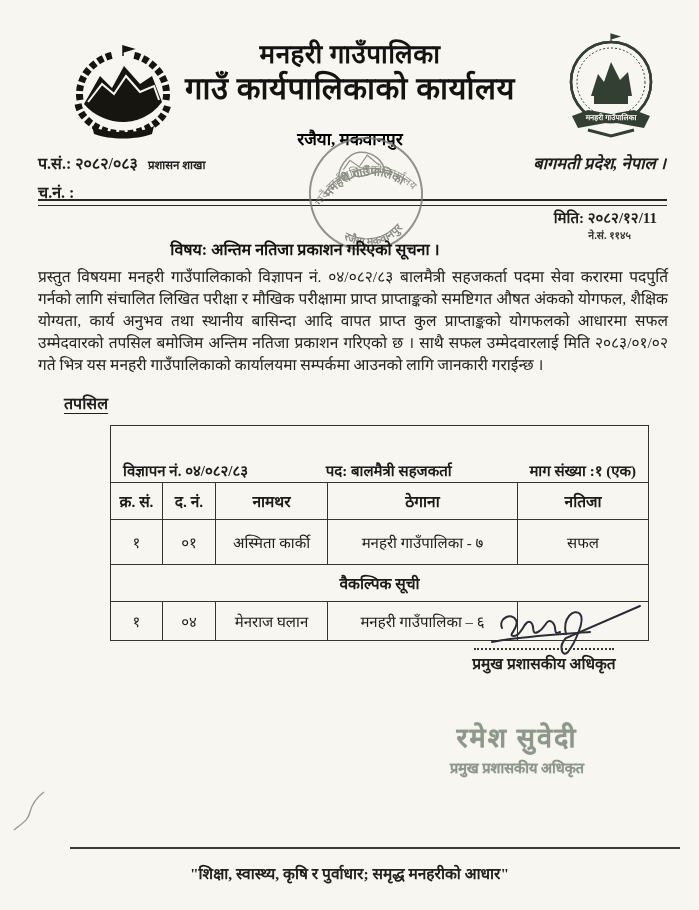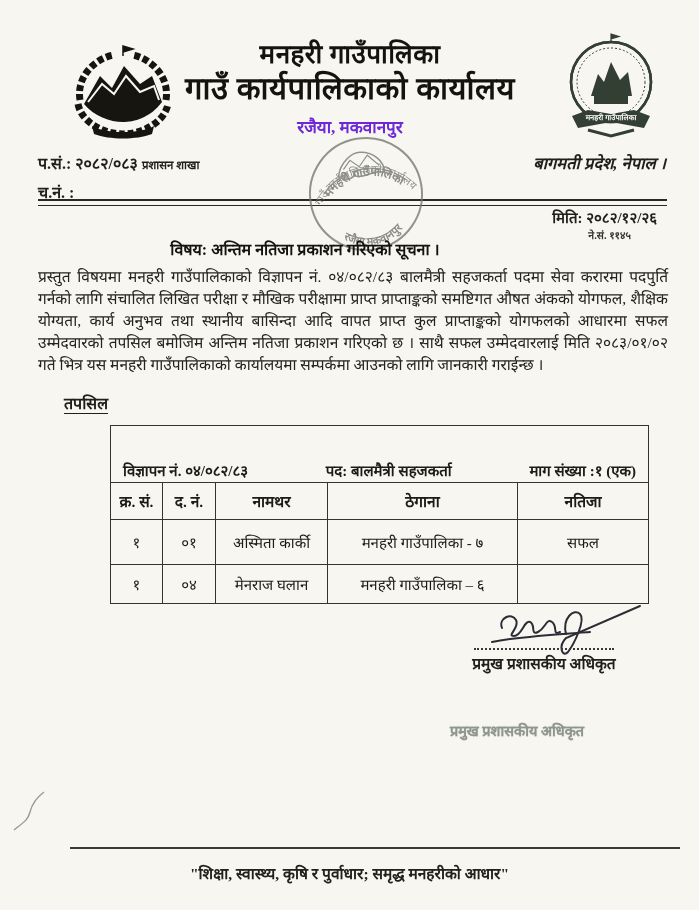--- a/index.html
+++ b/index.html
@@ -5,26 +5,26 @@
   html,body{margin:0;padding:0;background:#e8e6e1;}
   .page{
     position:relative;width:699px;height:910px;margin:0 auto;
     background:#f8f6f1;
     font-family:"Liberation Serif","DejaVu Serif",serif;
     color:#211f1b;overflow:hidden;
   }
   .center-head{position:absolute;left:170px;width:360px;top:40px;text-align:center;}
   .t1{font-size:26px;font-weight:bold;color:#15130f;line-height:1.15;letter-spacing:.5px;}
   .t2{font-size:31px;font-weight:bold;color:#15130f;line-height:1.2;letter-spacing:.5px;}
-  .t3{font-size:17px;font-weight:bold;color:#6d28d9;margin-top:8px;}
+  .t3{font-size:17px;font-weight:bold;color:#000000;margin-top:20px;}
   .emblem-left{position:absolute;left:62px;top:42px;width:122px;height:98px;}
   .seal-right{position:absolute;left:558px;top:30px;width:106px;height:118px;}
   .refrow{position:absolute;left:38px;top:151px;width:628px;display:flex;justify-content:space-between;align-items:baseline;}
   .refno{font-size:16px;font-weight:bold;}
-  .refbranch{font-size:11.5px;font-weight:bold;}
+  .refbranch{font-size:11.5px;font-weight:bold;margin-left:6px;}
   .province{font-size:16.5px;font-weight:bold;font-style:italic;}
   .chrow{position:absolute;left:38px;top:181px;font-size:16px;font-weight:bold;}
   .dblrule{position:absolute;left:38px;top:199px;width:629px;height:4px;
     border-top:2.5px solid #2b2925;border-bottom:1px solid #2b2925;}
   .daterow{position:absolute;right:42px;top:207px;font-size:15px;font-weight:bold;text-align:right;}
   .nsrow{position:absolute;right:68px;top:228px;font-size:10.5px;font-weight:bold;color:#35332e;}
   .round-stamp{position:absolute;left:298px;top:126px;width:136px;height:136px;transform:rotate(-10deg);opacity:.78;}
   .subject{position:absolute;left:0;top:238px;width:610px;text-align:center;font-size:16px;font-weight:bold;color:#15130f;}
   .bodytext{position:absolute;left:38px;top:266px;width:630px;font-size:15.5px;line-height:22px;text-align:justify;color:#25231e;}
   .tapasil{position:absolute;left:64px;top:392px;font-size:16px;font-weight:bold;text-decoration:underline;text-underline-offset:4px;}
@@ -91,21 +91,21 @@
 
   <div class="refrow">
     <span>
       <span class="refno">प.सं.: २०८२/०८३</span>
       <span class="refbranch">प्रशासन शाखा</span>
     </span>
     <span class="province">बागमती प्रदेश, नेपाल ।</span>
   </div>
   <div class="chrow">च.नं. :</div>
   <div class="dblrule"></div>
-  <div class="daterow">मिति: २०८२/१२/२६</div>
+  <div class="daterow">मिति: २०८२/१२/11</div>
   <div class="nsrow">ने.सं. ११४५</div>
 
   <svg class="round-stamp" viewBox="0 0 136 136">
     <defs>
       <path id="arcTop" d="M20 86 A50 50 0 0 1 116 86"></path>
       <path id="arcMid" d="M18 92 A56 56 0 0 1 118 92" transform="translate(0,-14)"></path>
       <path id="arcBot" d="M28 96 A46 46 0 0 0 108 96"></path>
     </defs>
     <circle cx="68" cy="68" r="56" class="stamp-ink" stroke-width="2"></circle>
     <path d="M44 46 C48 32 62 24 70 26 C82 28 92 38 90 50 C80 44 70 54 60 48 C54 52 48 50 44 46 Z" fill="none" stroke="#75796f" stroke-width="1.6"></path>
@@ -152,20 +152,23 @@
       <th>ठेगाना</th>
       <th>नतिजा</th>
     </tr>
     <tr class="data">
       <td>१</td>
       <td>०१</td>
       <td>अस्मिता कार्की</td>
       <td>मनहरी गाउँपालिका - ७</td>
       <td>सफल</td>
     </tr>
+    <tr class="alt">
+      <td colspan="5">वैकल्पिक सूची</td>
+    </tr>
     <tr class="data2">
       <td>१</td>
       <td>०४</td>
       <td>मेनराज घलान</td>
       <td>मनहरी गाउँपालिका – ६</td>
       <td></td>
     </tr>
   </tbody>
     </table>
 
@@ -176,20 +179,21 @@
       <path d="M30 44 C60 38 100 36 128 34"></path>
     </g>
   </svg>
 
   <div class="sig-block">
     <div class="sig-dots"></div>
     <div class="sig-title">प्रमुख प्रशासकीय अधिकृत</div>
   </div>
 
   <div class="name-stamp">
+    <div class="ns-name">रमेश सुवेदी</div>
     <div class="ns-title">प्रमुख प्रशासकीय अधिकृत</div>
   </div>
 
   <svg class="pen-mark" viewBox="0 0 60 60">
     <path d="M8 52 C18 44 22 42 24 34 C26 26 30 20 38 14" stroke="#9b9992" stroke-width="1.4" fill="none"></path>
   </svg>
 
   <div class="foot-rule"></div>
   <div class="foot-text">"शिक्षा, स्वास्थ्य, कृषि र पुर्वाधार; समृद्ध मनहरीको आधार"</div>
 

